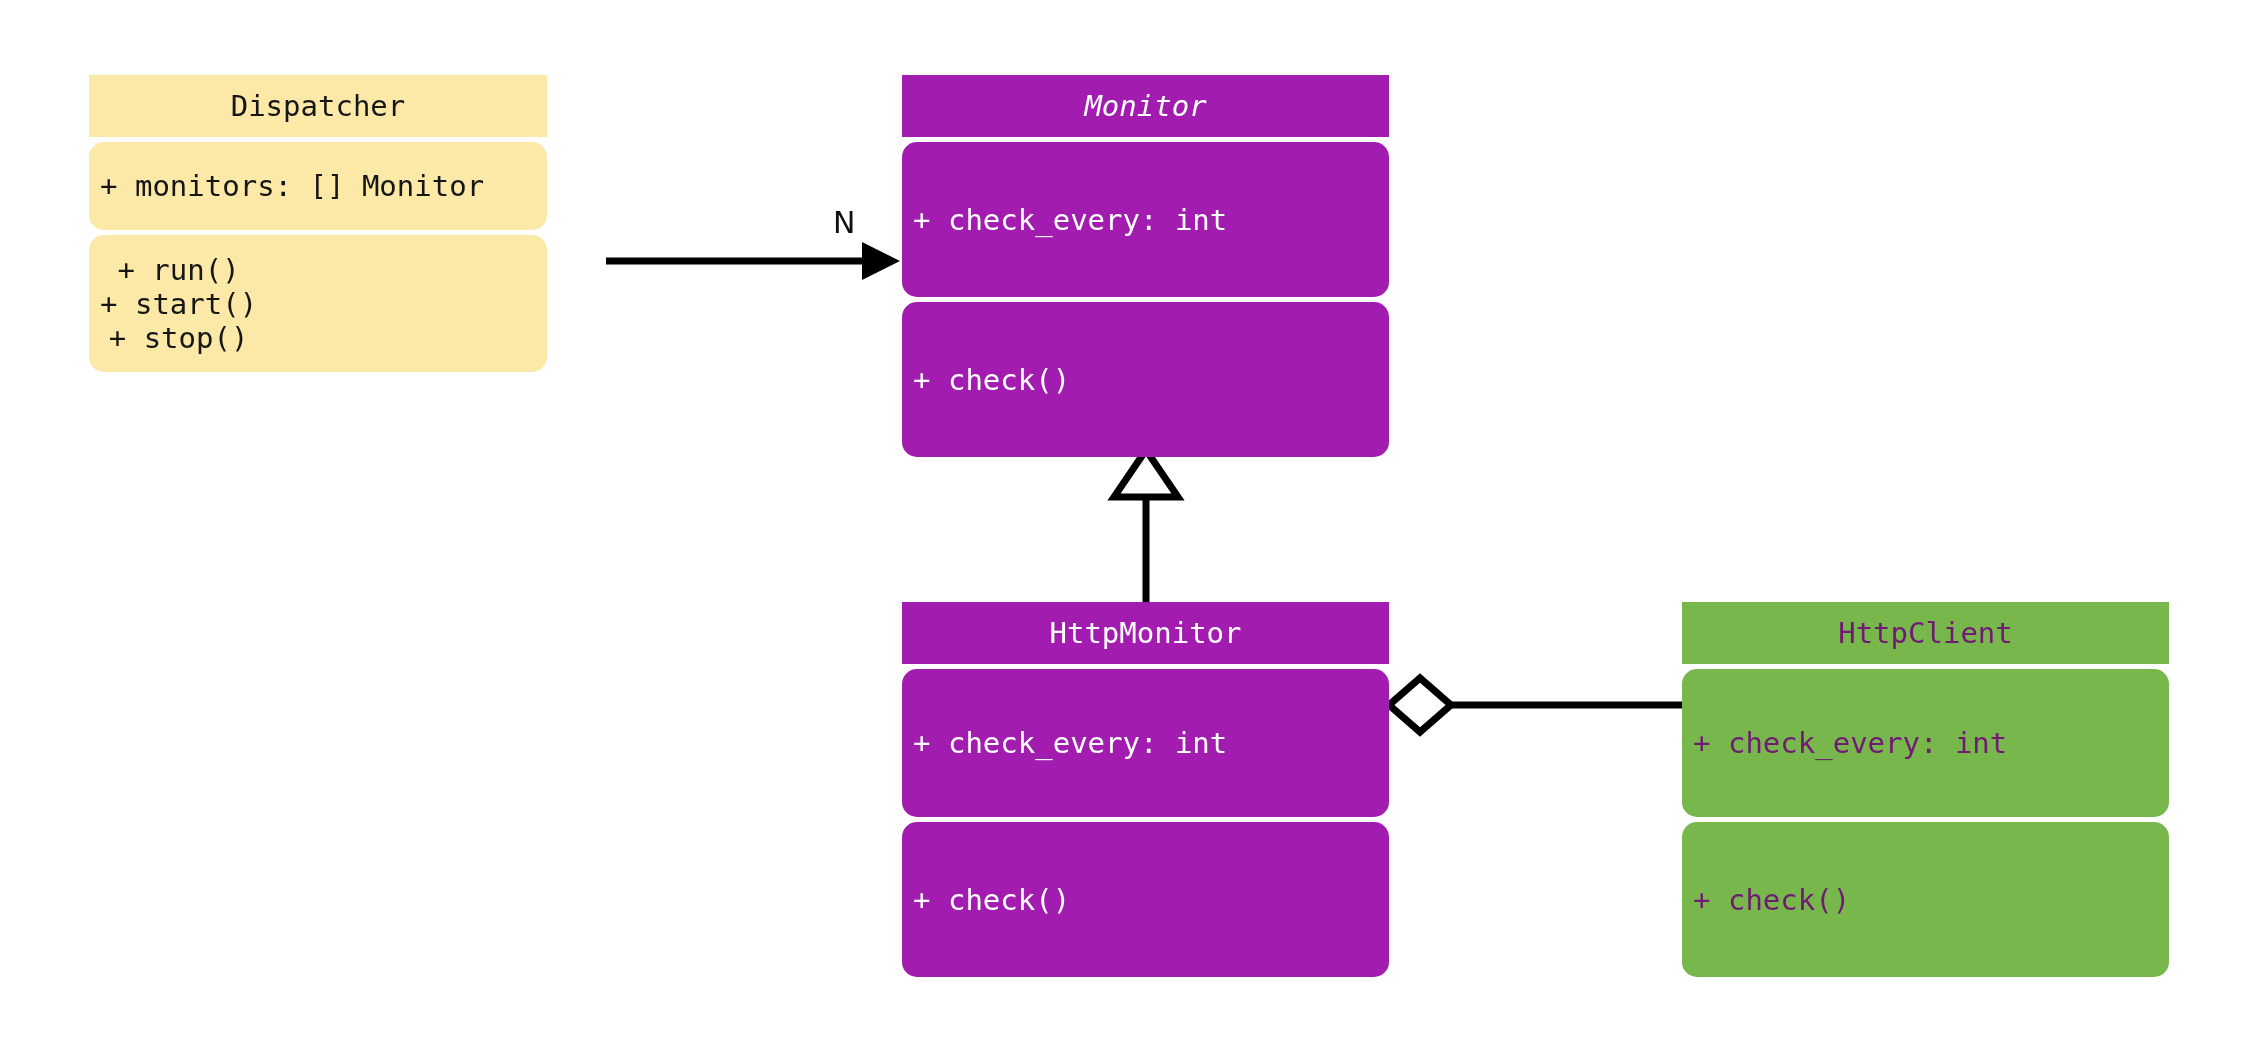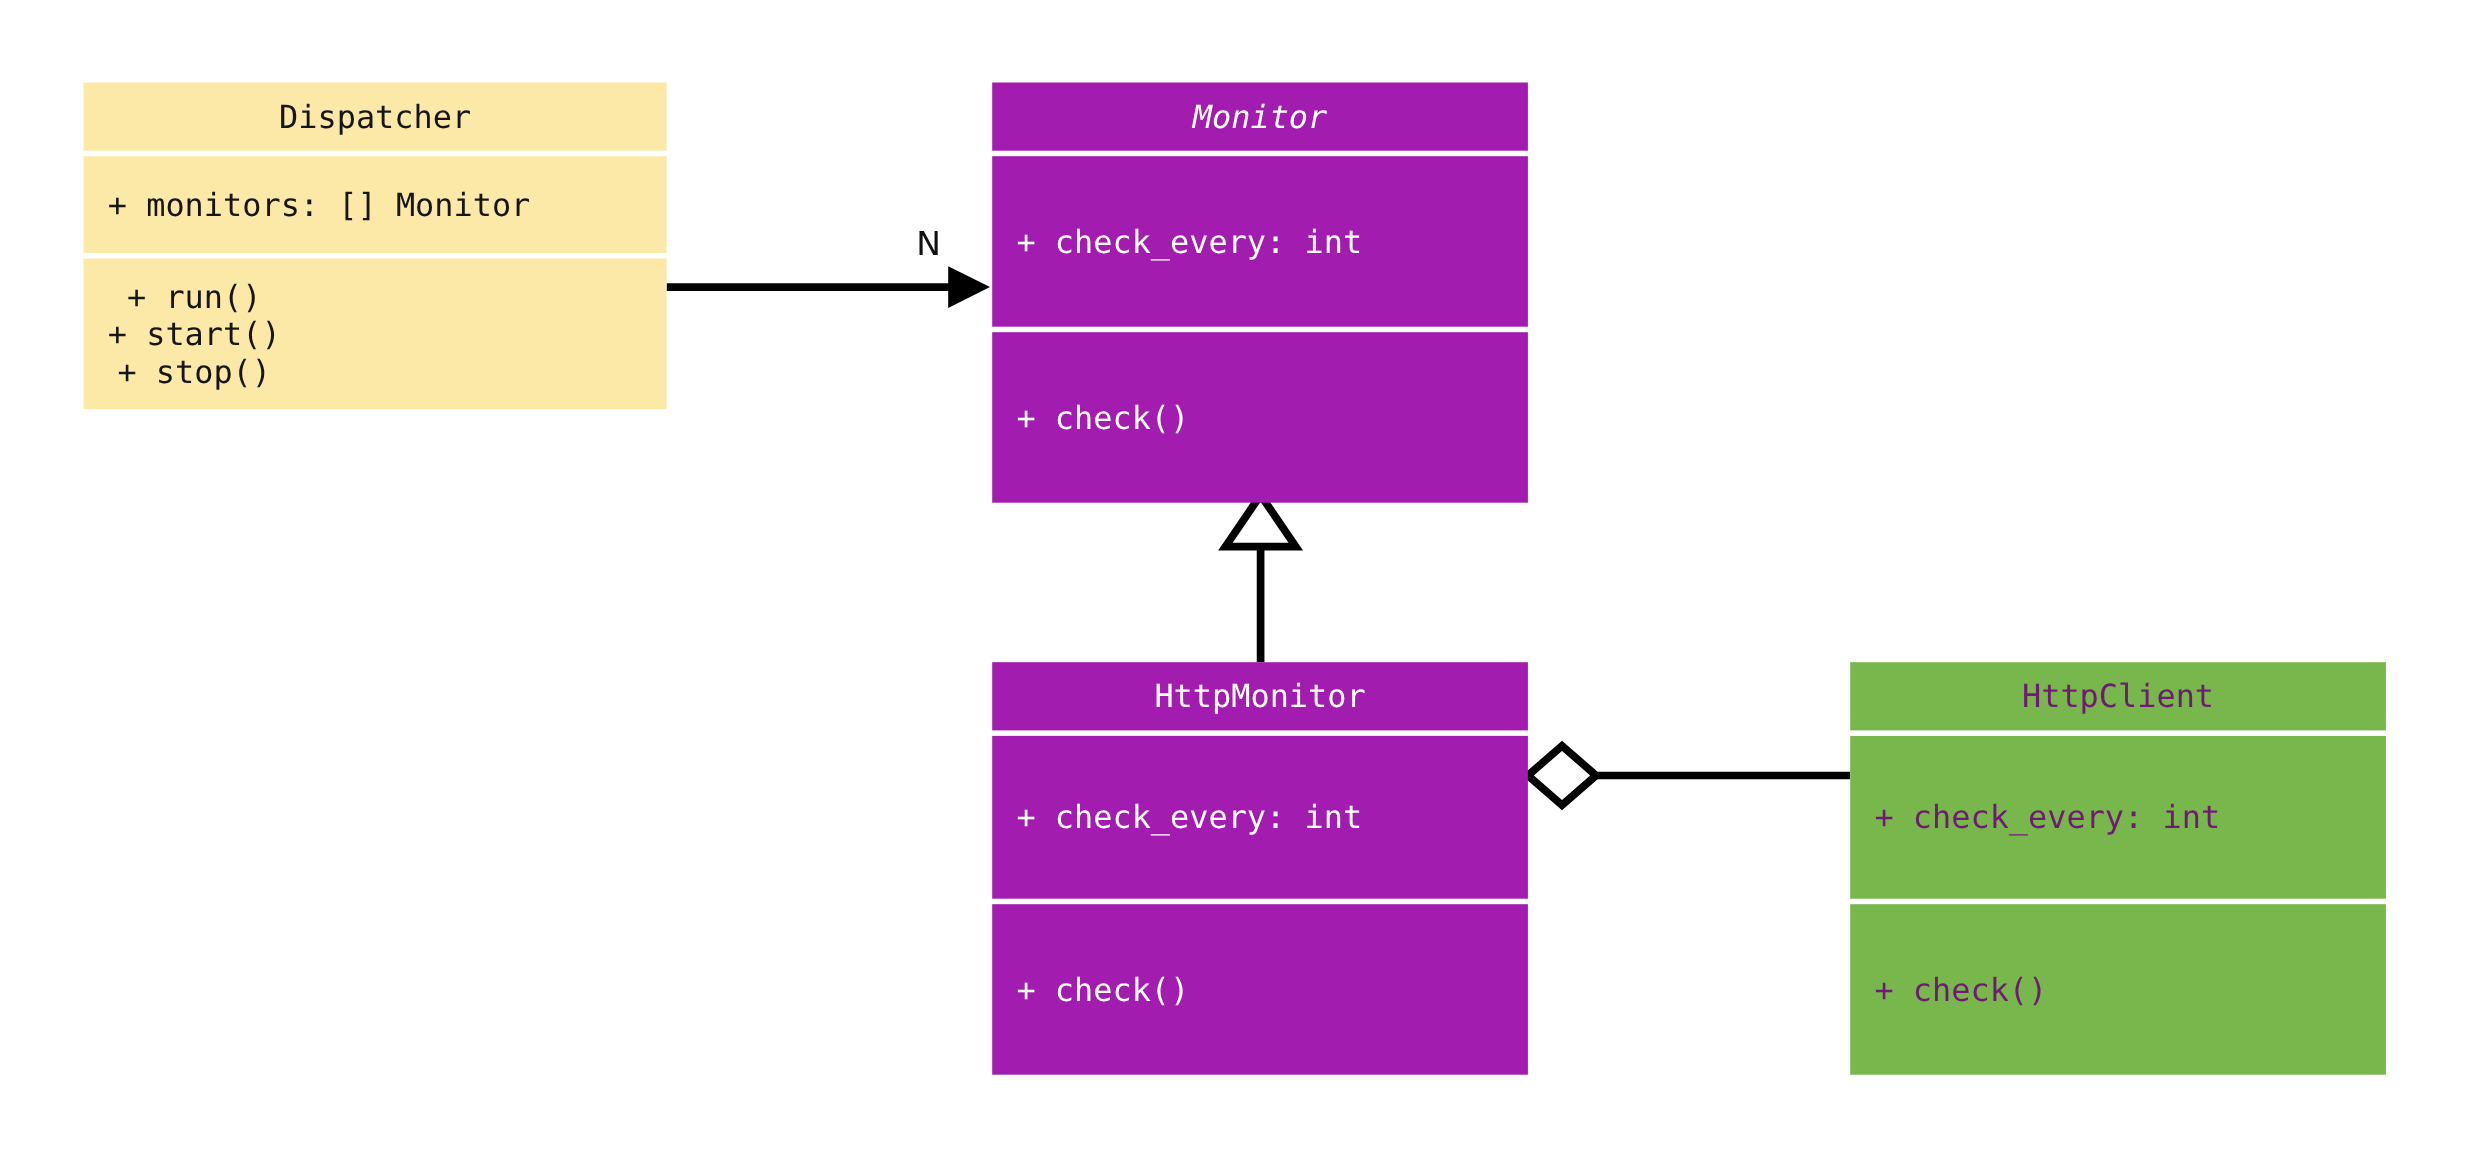--- a/index.html
+++ b/index.html
@@ -36,21 +36,22 @@
     display: flex;
     align-items: center;
     box-sizing: border-box;
   }
   .compartment.title-row {
     justify-content: center;
     align-items: center;
   }
   .compartment.body-row {
     justify-content: flex-start;
-    padding-left: 22px;
+    padding-left: 11px;
+    border-radius: 15px;
   }
   .class-title {
     font-size: 29px;
     letter-spacing: 0px;
     white-space: pre;
   }
   .class-title.abstract {
     font-style: italic;
   }
   .member-line {
@@ -79,21 +80,21 @@
   
   .edge-label {
     position: absolute;
     font-family: "DejaVu Sans", "Liberation Sans", sans-serif;
     font-size: 30px;
     color: #111111;
     white-space: pre;
   }
 
   
-  #class-dispatcher { left: 76px;  top: 75px;  width: 530px; }
+  #class-dispatcher { left: 89px;  top: 75px;  width: 458px; }
   #class-dispatcher .title-row { height: 62px; }
   #class-dispatcher .attrs-row { height: 88px; }
   #class-dispatcher .ops-row   { height: 137px; text-align: center; }
 
   #class-monitor { left: 902px; top: 75px; width: 487px; }
   #class-monitor .title-row { height: 62px; }
   #class-monitor .attrs-row { height: 155px; }
   #class-monitor .ops-row   { height: 155px; }
 
   #class-httpmonitor { left: 902px; top: 602px; width: 487px; }

